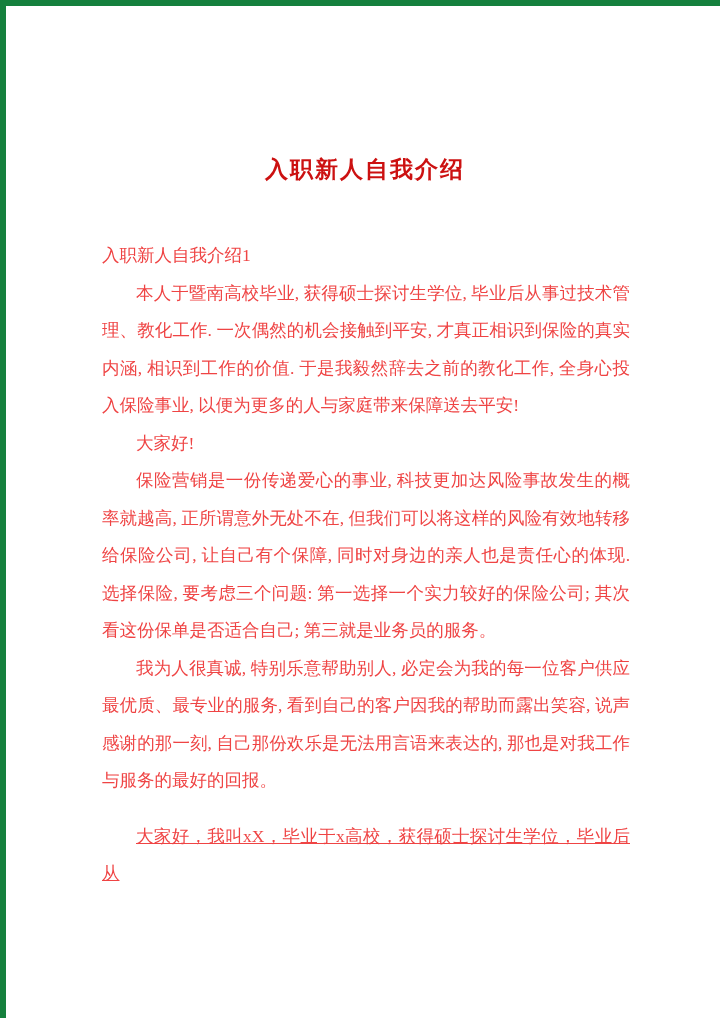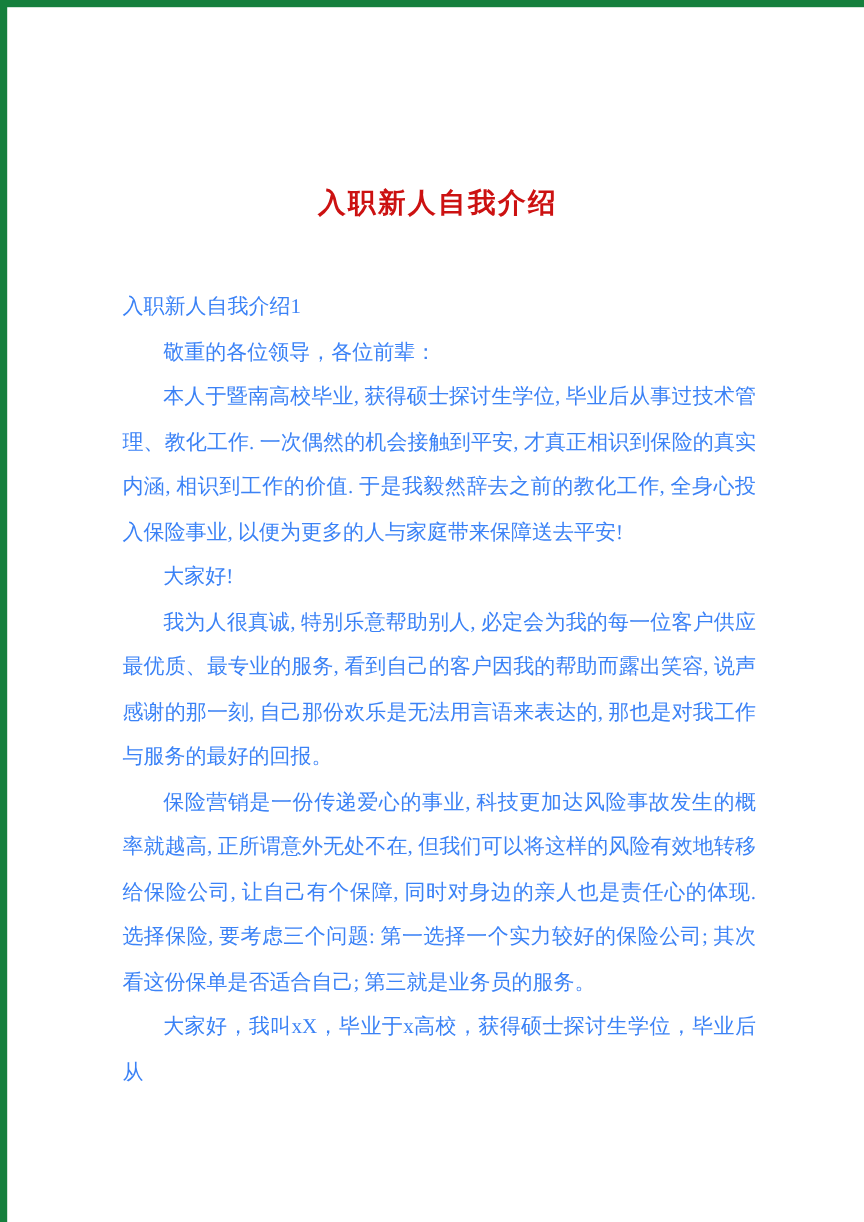--- a/index.html
+++ b/index.html
@@ -36,37 +36,38 @@
     text-justify: inter-ideograph;
   }
   .para {
     margin: 0;
     word-break: break-all;
   }
   .para.indent {
     text-indent: 34px;
   }
   .para.gap-top {
+    margin-top: 18px;
+    text-decoration: underline;
   }
 </style>
 </head>
 <body>
 
 <div class="page">
   <h1 class="title" style="color: rgb(204, 17, 17);">入职新人自我介绍</h1>
 
-  <div class="body" style="color: #3b82f6;">
+  <div class="body" style="color: #ef4444;">
     <p class="para">入职新人自我介绍1</p>
 
-    <p class="para indent">敬重的各位领导，各位前辈：</p>
 
     <p class="para indent">本人于暨南高校毕业, 获得硕士探讨生学位, 毕业后从事过技术管理、教化工作. 一次偶然的机会接触到平安, 才真正相识到保险的真实内涵, 相识到工作的价值. 于是我毅然辞去之前的教化工作, 全身心投入保险事业, 以便为更多的人与家庭带来保障送去平安!</p>
 
     <p class="para indent">大家好!</p>
 
+    <p class="para indent">保险营销是一份传递爱心的事业, 科技更加达风险事故发生的概率就越高, 正所谓意外无处不在, 但我们可以将这样的风险有效地转移给保险公司, 让自己有个保障, 同时对身边的亲人也是责任心的体现. 选择保险, 要考虑三个问题: 第一选择一个实力较好的保险公司; 其次看这份保单是否适合自己; 第三就是业务员的服务。</p>
+
     <p class="para indent">我为人很真诚, 特别乐意帮助别人, 必定会为我的每一位客户供应最优质、最专业的服务, 看到自己的客户因我的帮助而露出笑容, 说声感谢的那一刻, 自己那份欢乐是无法用言语来表达的, 那也是对我工作与服务的最好的回报。</p>
-
-    <p class="para indent">保险营销是一份传递爱心的事业, 科技更加达风险事故发生的概率就越高, 正所谓意外无处不在, 但我们可以将这样的风险有效地转移给保险公司, 让自己有个保障, 同时对身边的亲人也是责任心的体现. 选择保险, 要考虑三个问题: 第一选择一个实力较好的保险公司; 其次看这份保单是否适合自己; 第三就是业务员的服务。</p>
 
 
     <p class="para indent gap-top">大家好，我叫xX，毕业于x高校，获得硕士探讨生学位，毕业后从</p>
   </div>
 </div>
 
 </body></html>

